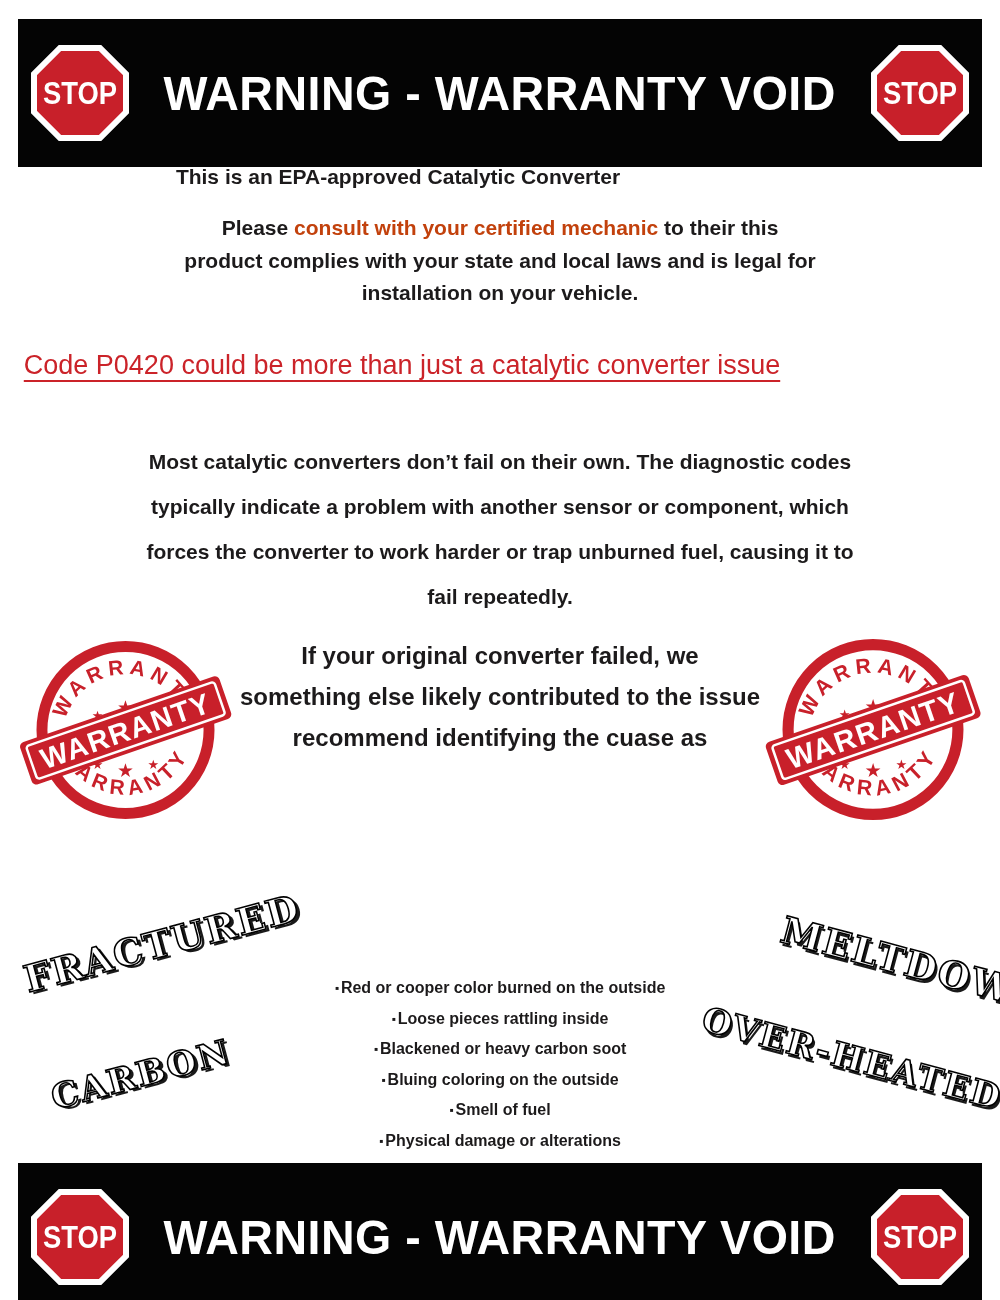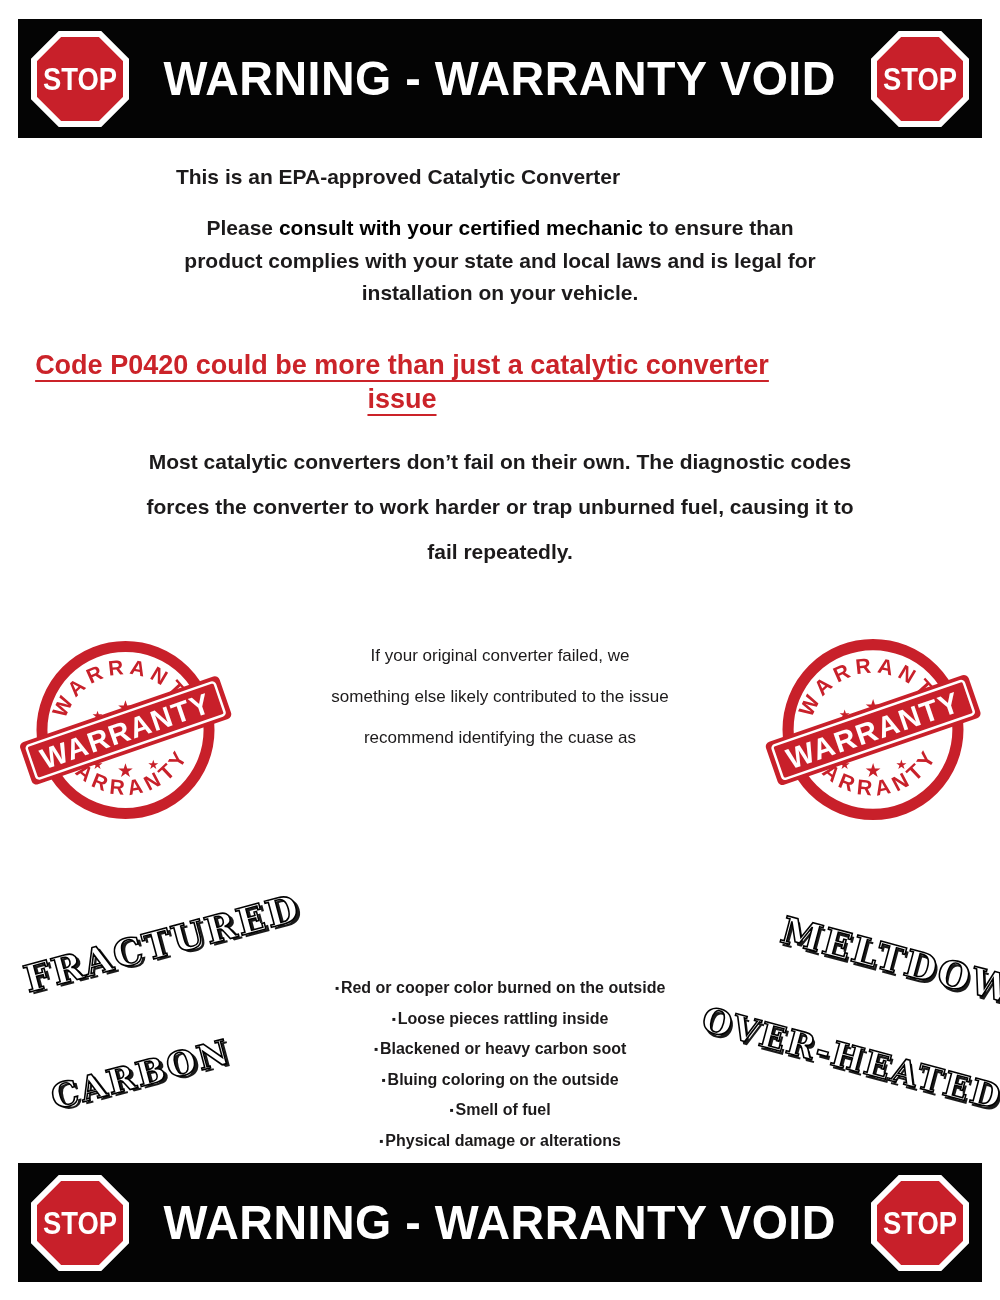--- a/index.html
+++ b/index.html
@@ -1,36 +1,36 @@
 <!DOCTYPE html>
 <html><head>
 <meta charset="utf-8">
 <style>
   html,body{margin:0;padding:0;}
   body{width:1000px;height:1300px;background:#ffffff;font-family:"Liberation Sans",sans-serif;}
   .page{position:relative;width:1000px;height:1300px;overflow:hidden;background:#fff;}
 
   
-  .banner{position:absolute;left:18px;width:964px;height:119px;background:#040404;
+  .banner{position:absolute;left:18px;width:964px;height:148px;background:#040404;
           display:flex;align-items:center;justify-content:space-between;
           padding:0 12px;box-sizing:border-box;}
   .banner.top{top:19px;}
   .banner.bottom{top:1163px;}
   .banner-title{color:#ffffff;font-weight:800;font-size:48px;white-space:nowrap;
                 transform:scaleX(0.97);letter-spacing:0.5px;}
 
   
   .tblock{position:absolute;text-align:center;color:#1c1a1b;}
   .intro{top:162px;left:0;width:796px;font-size:21px;font-weight:bold;line-height:30px;}
   .consult{top:212px;left:145px;width:710px;font-size:21px;font-weight:bold;line-height:32.5px;}
-  .red-inline{color:#000000;}
-  .p0420{top:348px;left:0;width:804px;font-size:27px;font-weight:700;color:#cb2329;line-height:34px;}
+  .red-inline{color:#c2410c;}
+  .p0420{top:348px;left:0;width:804px;font-size:27px;font-weight:400;color:#cb2329;line-height:34px;}
   .p0420 span{text-decoration:underline;text-underline-offset:6px;text-decoration-thickness:2px;}
   .diagnostic{top:439px;left:80px;width:840px;font-size:21px;font-weight:bold;line-height:45px;}
-  .recommend{top:635px;left:220px;width:560px;font-size:17px;font-weight:normal;line-height:41px;}
+  .recommend{top:635px;left:220px;width:560px;font-size:24px;font-weight:bold;line-height:41px;}
   .failure{top:797px;left:0;width:1000px;font-size:26px;font-weight:400;line-height:41px;color:#141414;}
   .voidhead{top:877px;left:0;width:1000px;font-size:21px;font-weight:bold;line-height:41px;color:#d0232b;}
   .bullets{top:973px;left:0;width:1000px;font-size:16px;font-weight:bold;line-height:29.6px;
            list-style:none;margin:0;padding:0;}
   .bullets li{white-space:nowrap;}
   .bullet-marker{font-size:12px;vertical-align:1px;margin-right:2px;}
 
   
   .engraved{position:absolute;font-family:"DejaVu Serif",serif;font-weight:700;
             color:#ffffff;-webkit-text-stroke:1.6px #000;
@@ -93,31 +93,32 @@
     </svg>
     <div class="banner-title">WARNING - WARRANTY VOID</div>
     <svg width="100" height="98" viewBox="0 0 100 98">
       <use href="#stopSign"></use>
     </svg>
   </div>
 
   <div class="tblock intro">This is an EPA-approved Catalytic Converter</div>
 
   <div class="tblock consult">
-    <span>Please </span><span class="red-inline">consult with your certified mechanic</span><span> to ensure than</span><br>
+    <span>Please </span><span class="red-inline">consult with your certified mechanic</span><span> to their this</span><br>
     <span>product complies with your state and local laws and is legal for</span><br>
     <span>installation on your vehicle.</span>
   </div>
 
   <div class="tblock p0420">
     <span>Code P0420 could be more than just a catalytic converter issue</span>
   </div>
 
   <div class="tblock diagnostic">
     <div>Most catalytic converters don’t fail on their own. The diagnostic codes</div>
+    <div>typically indicate a problem with another sensor or component, which</div>
     <div>forces the converter to work harder or trap unburned fuel, causing it to</div>
     <div>fail repeatedly.</div>
   </div>
 
   <div class="stamp left">
     <svg width="179" height="180" viewBox="0 0 180 180">
         <use href="#warrantyStamp"></use>
       </svg>
   </div>
   <div class="stamp right">

